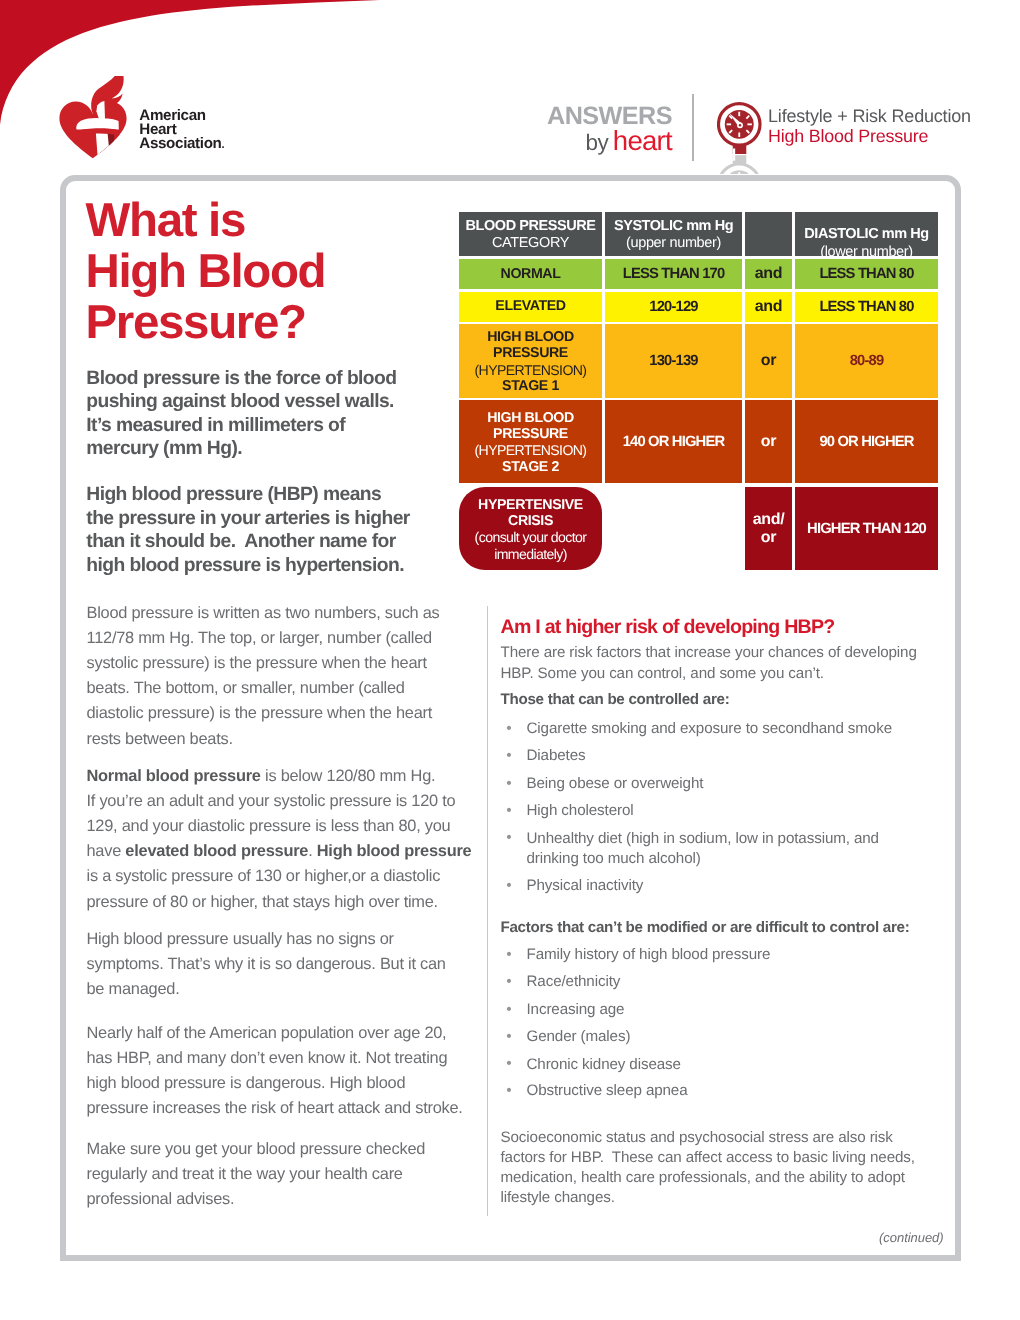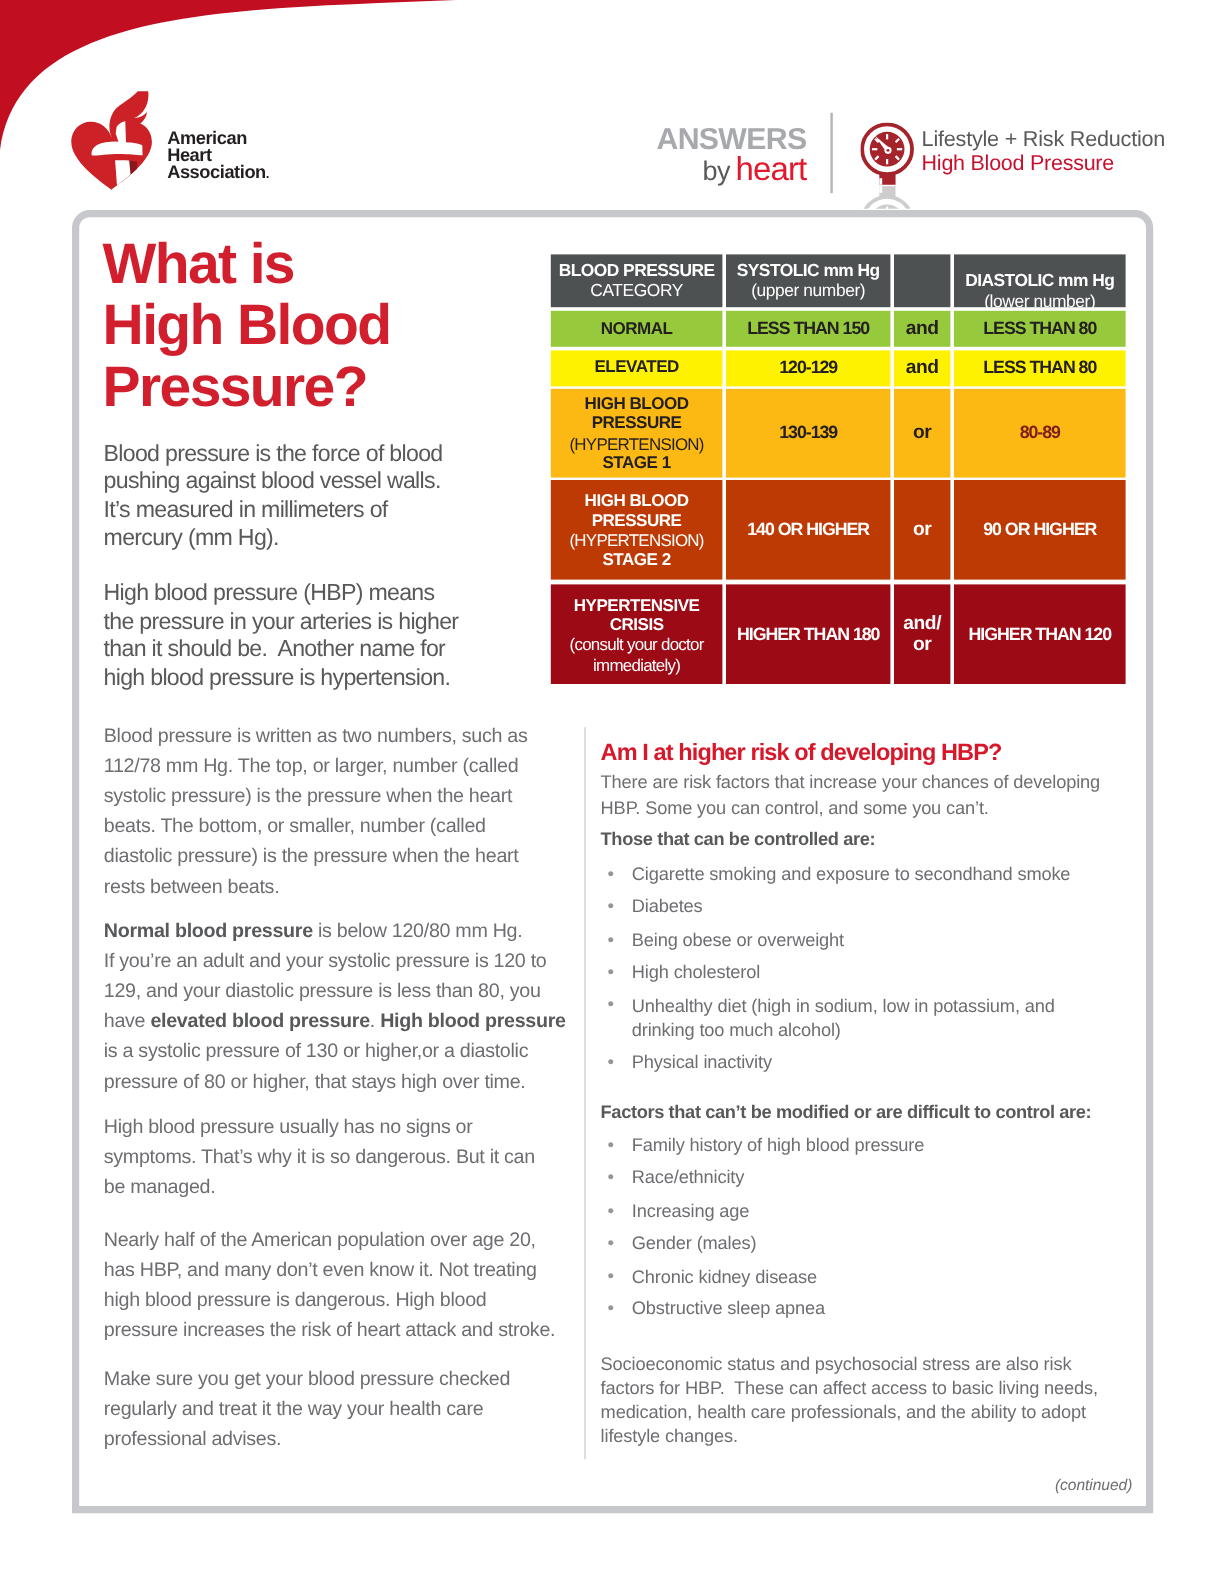--- a/index.html
+++ b/index.html
@@ -35,21 +35,21 @@
   
   .card { position:absolute; left:60px; top:175px; width:901px; height:1086px;
           border:6.5px solid #c6c8cb; border-radius:15px 15px 0 0; background:transparent; }
 
   
   .headline { position:absolute; left:85.5px; top:196px; width:420px;
               font-weight:bold; font-size:47.5px; line-height:50.9px;
               color:#d21f2d; letter-spacing:-1.35px; white-space:nowrap; }
 
   .intro { position:absolute; left:0; top:0; width:1020px; height:1320px;
-           font-weight:normal; font-size:19.3px; line-height:23.5px; color:#58595b;
+           font-weight:bold; font-size:19.3px; line-height:23.5px; color:#58595b;
            letter-spacing:-0.58px; white-space:pre; }
   .intro p { position:absolute; left:86.3px; }
 
   
   .tbl { position:absolute; left:459px; top:212px; width:479px; height:358px; }
   .tbl .cell { position:absolute; display:flex; align-items:center; justify-content:center;
                text-align:center; font-weight:bold; }
   .tbl .hdr { background:#4d5152; color:#fff; }
   .hdr .t { font-size:14.5px; line-height:17.2px; letter-spacing:-0.45px; }
   .hdr .s { font-size:14.5px; line-height:17.2px; font-weight:normal; letter-spacing:-0.35px;}
@@ -175,21 +175,21 @@
         <div>
           <div class="t">DIASTOLIC mm Hg</div>
           <div class="s">(lower number)</div>
         </div>
       </div>
 <div class="cell cat" style="left:0px;top:47px;width:143px;height:29.5px;background:#97c93d;color:#231f20;">
         <div style="padding-top:0px">
           <div>NORMAL</div>
         </div>
       </div>
-<div class="cell val" style="left:146px;top:47px;width:137px;height:29.5px;background:#97c93d;color:#231f20;">LESS THAN 150</div>
+<div class="cell val" style="left:146px;top:47px;width:137px;height:29.5px;background:#97c93d;color:#231f20;">LESS THAN 170</div>
 <div class="cell conj" style="left:286px;top:47px;width:47px;height:29.5px;background:#97c93d;color:#231f20;">
         <div>and</div>
       </div>
 <div class="cell val" style="left:336px;top:47px;width:143px;height:29.5px;background:#97c93d;color:#231f20;">LESS THAN 80</div>
 <div class="cell cat" style="left:0px;top:79.5px;width:143px;height:30.1px;background:#fff200;color:#231f20;">
         <div style="padding-top:0px">
           <div>ELEVATED</div>
         </div>
       </div>
 <div class="cell val" style="left:146px;top:79.5px;width:137px;height:30.1px;background:#fff200;color:#231f20;">120-129</div>
@@ -216,29 +216,28 @@
           <div>PRESSURE</div>
           <div class="paren">(HYPERTENSION)</div>
           <div>STAGE 2</div>
         </div>
       </div>
 <div class="cell val" style="left:146px;top:188.4px;width:137px;height:82.8px;background:#be3a04;color:#ffffff;">140 OR HIGHER</div>
 <div class="cell conj" style="left:286px;top:188.4px;width:47px;height:82.8px;background:#be3a04;color:#ffffff;">
         <div>or</div>
       </div>
 <div class="cell val" style="left:336px;top:188.4px;width:143px;height:82.8px;background:#be3a04;color:#ffffff;">90 OR HIGHER</div>
-<div class="cell cat" style="left:0px;top:274.8px;width:143px;height:83.6px;background:#9c0a15;color:#ffffff;">
+<div class="cell cat" style="left:0px;top:274.8px;width:143px;height:83.6px;background:#9c0a15;color:#ffffff;border-radius:26px;">
         <div style="padding-top:1.3px">
           <div>HYPERTENSIVE</div>
           <div>CRISIS</div>
           <div class="paren">(consult your doctor</div>
           <div class="paren">immediately)</div>
         </div>
       </div>
-<div class="cell val" style="left:146px;top:274.8px;width:137px;height:83.6px;background:#9c0a15;color:#ffffff;">HIGHER THAN 180</div>
 <div class="cell conj" style="left:286px;top:274.8px;width:47px;height:83.6px;background:#9c0a15;color:#ffffff;">
         <div>and/<br>or</div>
       </div>
 <div class="cell val" style="left:336px;top:274.8px;width:143px;height:83.6px;background:#9c0a15;color:#ffffff;">HIGHER THAN 120</div>
 </div>
 <div class="colL"><p style="top:601.1px"><span><span>Blood pressure is written as two numbers, such as</span></span><br><span><span>112/78 mm Hg. The top, or larger, number (called</span></span><br><span><span>systolic pressure) is the pressure when the heart</span></span><br><span><span>beats. The bottom, or smaller, number (called</span></span><br><span><span>diastolic pressure) is the pressure when the heart</span></span><br><span><span>rests between beats.</span></span><br></p><p style="top:764.1px"><span><b>Normal blood pressure</b><span> is below 120/80 mm Hg.</span></span><br><span><span>If you’re an adult and your systolic pressure is 120 to</span></span><br><span><span>129, and your diastolic pressure is less than 80, you</span></span><br><span><span>have </span><b>elevated blood pressure</b><span>. </span><b>High blood pressure</b></span><br><span><span>is a systolic pressure of 130 or higher,or a diastolic</span></span><br><span><span>pressure of 80 or higher, that stays high over time.</span></span><br></p><p style="top:927.3px"><span><span>High blood pressure usually has no signs or</span></span><br><span><span>symptoms. That’s why it is so dangerous. But it can</span></span><br><span><span>be managed.</span></span><br></p><p style="top:1020.7px"><span><span>Nearly half of the American population over age 20,</span></span><br><span><span>has HBP, and many don’t even know it. Not treating</span></span><br><span><span>high blood pressure is dangerous. High blood</span></span><br><span><span>pressure increases the risk of heart attack and stroke.</span></span><br></p><p style="top:1137.2px"><span><span>Make sure you get your blood pressure checked</span></span><br><span><span>regularly and treat it the way your health care</span></span><br><span><span>professional advises.</span></span><br></p></div>
 <div class="vrule"></div>
 <div class="colR"><div class="h" style="top:615.1px">Am I at higher risk of developing HBP?</div><p style="top:643.38px"><span>There are risk factors that increase your chances of developing</span><br><span>HBP. Some you can control, and some you can’t.</span><br></p><p class="sub" style="top:689.58px">Those that can be controlled are:</p><ul><li style="top:719.38px"><span>Cigarette smoking and exposure to secondhand smoke</span><br></li><li style="top:746.48px"><span>Diabetes</span><br></li><li style="top:774.28px"><span>Being obese or overweight</span><br></li><li style="top:801.38px"><span>High cholesterol</span><br></li><li style="top:828.78px"><span>Unhealthy diet (high in sodium, low in potassium, and</span><br><span>drinking too much alcohol)</span><br></li><li style="top:875.88px"><span>Physical inactivity</span><br></li></ul><p class="sub" style="top:917.78px">Factors that can’t be modified or are difficult to control are:</p><ul><li style="top:945.18px"><span>Family history of high blood pressure</span><br></li><li style="top:972.48px"><span>Race/ethnicity</span><br></li><li style="top:999.88px"><span>Increasing age</span><br></li><li style="top:1027.18px"><span>Gender (males)</span><br></li><li style="top:1054.58px"><span>Chronic kidney disease</span><br></li><li style="top:1081.18px"><span>Obstructive sleep apnea</span><br></li></ul><p class="closing" style="top:1127.68px"><span>Socioeconomic status and psychosocial stress are also risk</span><br><span>factors for HBP.  These can affect access to basic living needs,</span><br><span>medication, health care professionals, and the ability to adopt</span><br><span>lifestyle changes.</span><br></p></div>
 <div class="continued">(continued)</div>
 </div>

